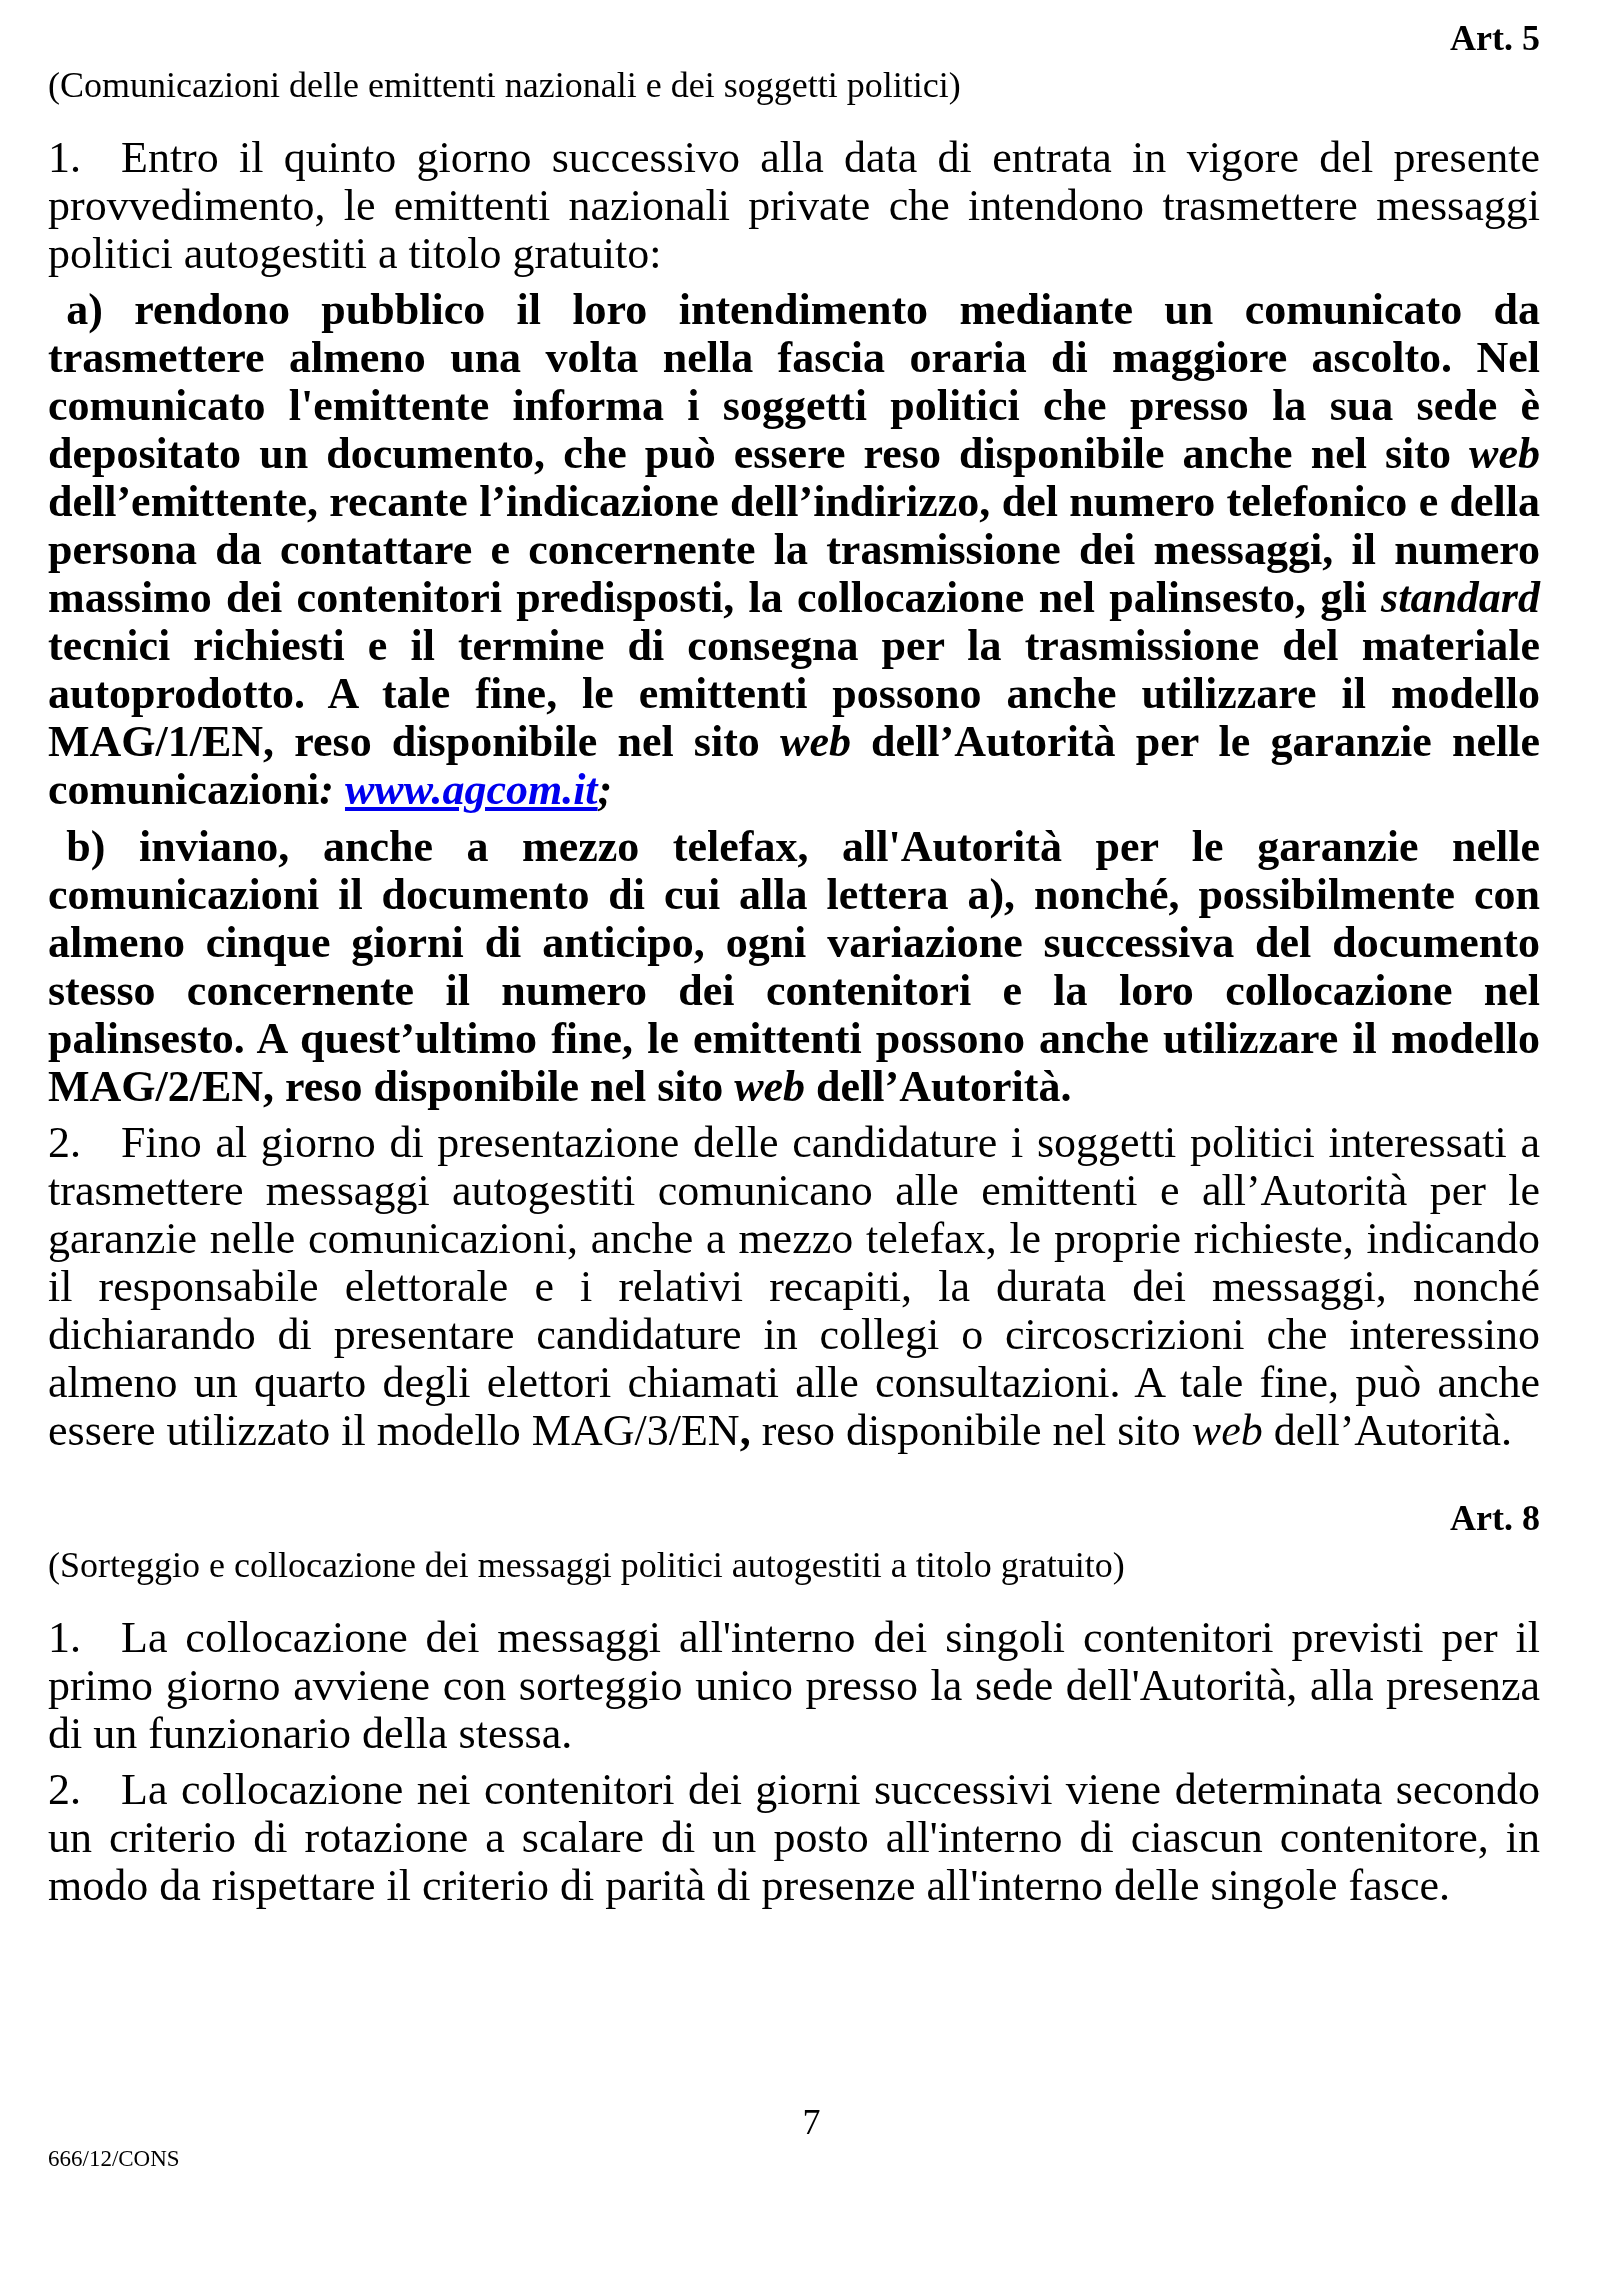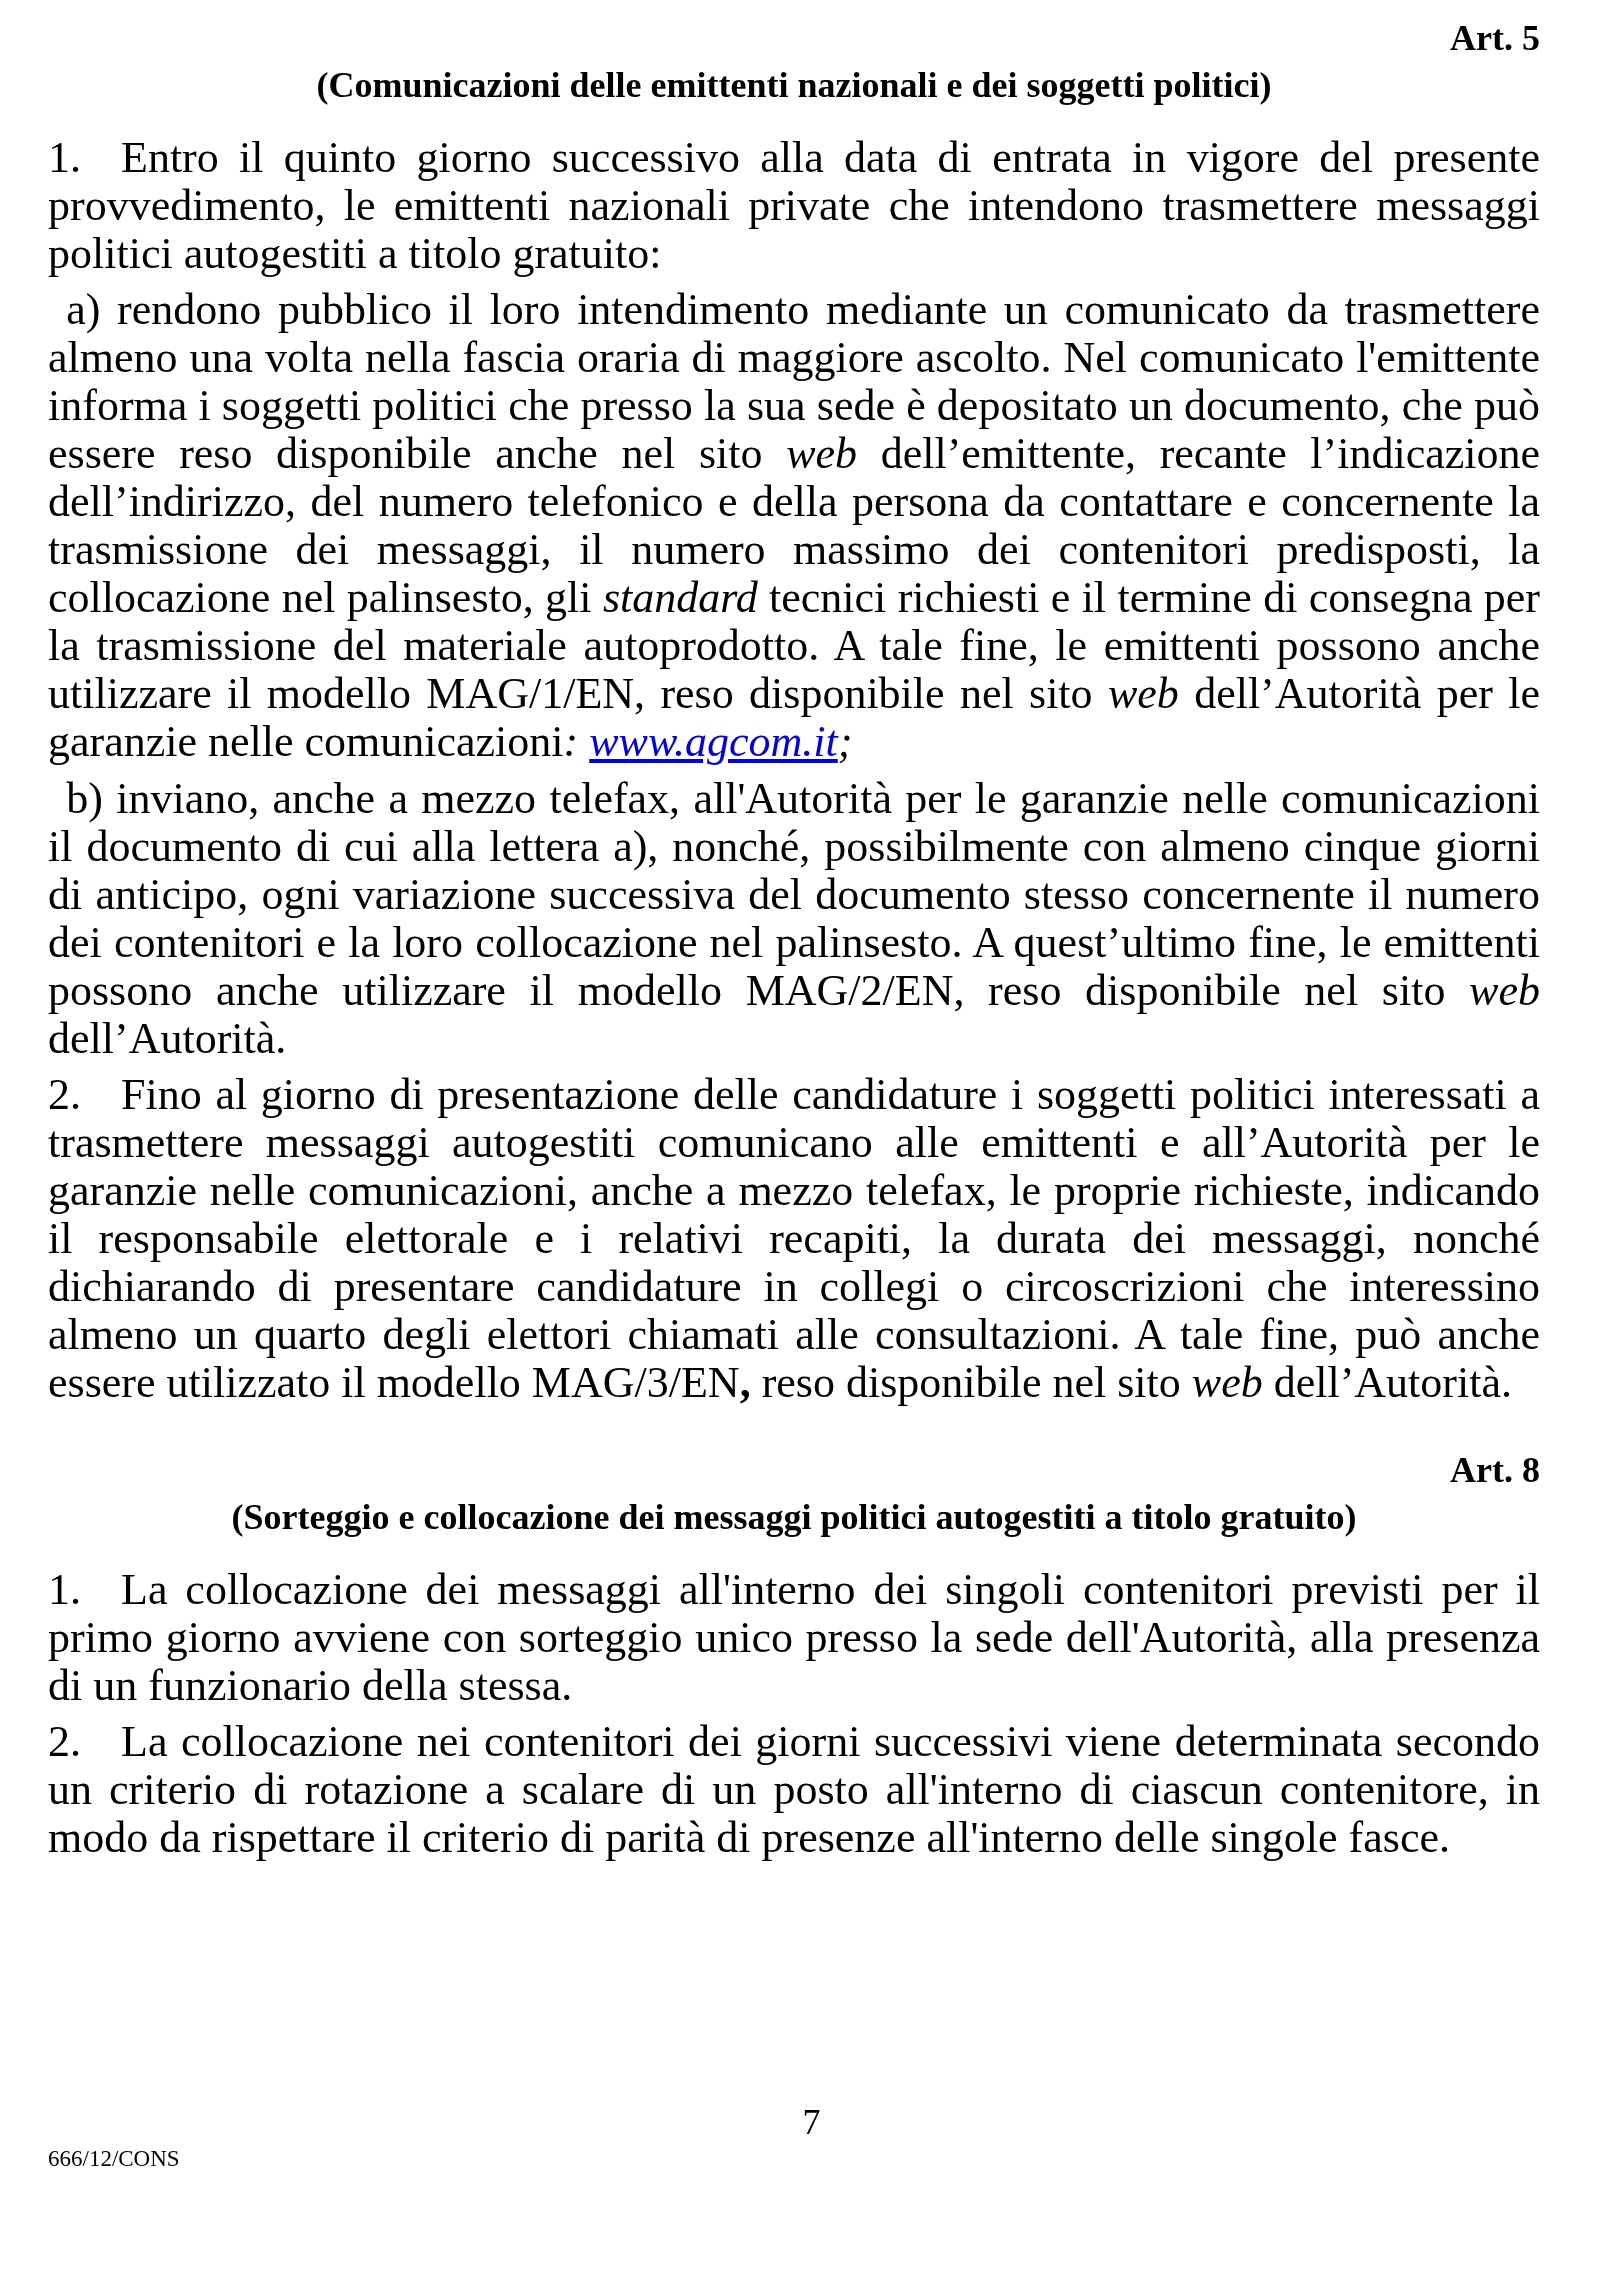--- a/index.html
+++ b/index.html
@@ -18,34 +18,33 @@
       width: 1492px;
     }
     .art-title {
       text-align: right;
       font-weight: bold;
       font-size: 36px;
       line-height: 47px;
       margin: 0;
     }
     .art-subtitle {
-      text-align: center;
-      font-weight: bold;
+      font-weight: normal;
       font-size: 36px;
       line-height: 47px;
       margin: 0 0 25px 0;
     }
     p.para {
       margin: 0 0 8.3px 0;
       font-size: 44px;
       line-height: 48px;
       text-align: justify;
       text-align-last: left;
     }
-    p.para.indent { text-indent: 18.3px; }
+    p.para.indent { text-indent: 18.3px; font-weight: bold; }
     p.para.tight { margin-bottom: 8px; }
     .num { display: inline-block; width: 73px; text-indent: 0; }
     em { font-style: italic; }
     a.link {
       color: #0000ee;
       font-style: italic;
       text-decoration: underline;
     }
     .art6 { margin-top: 40px; }
     .page-number {

